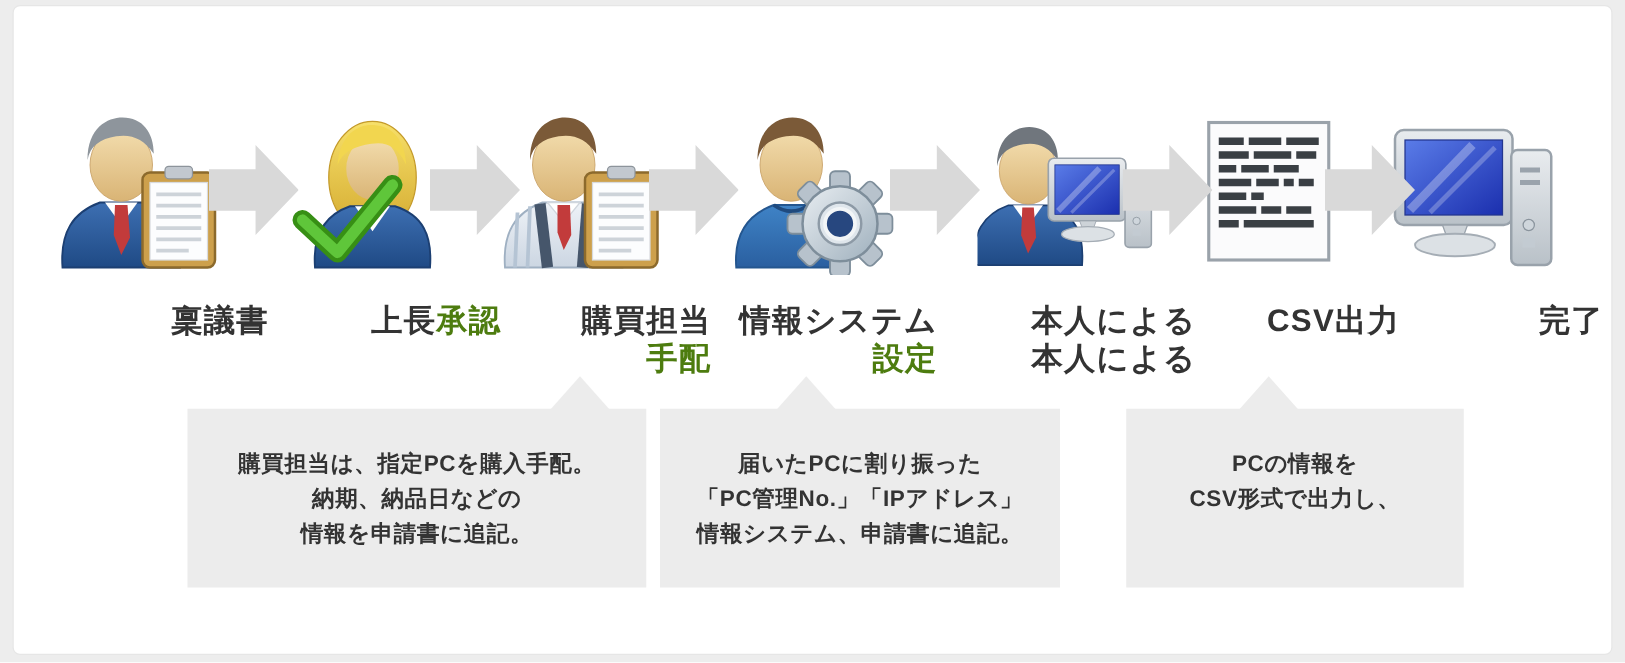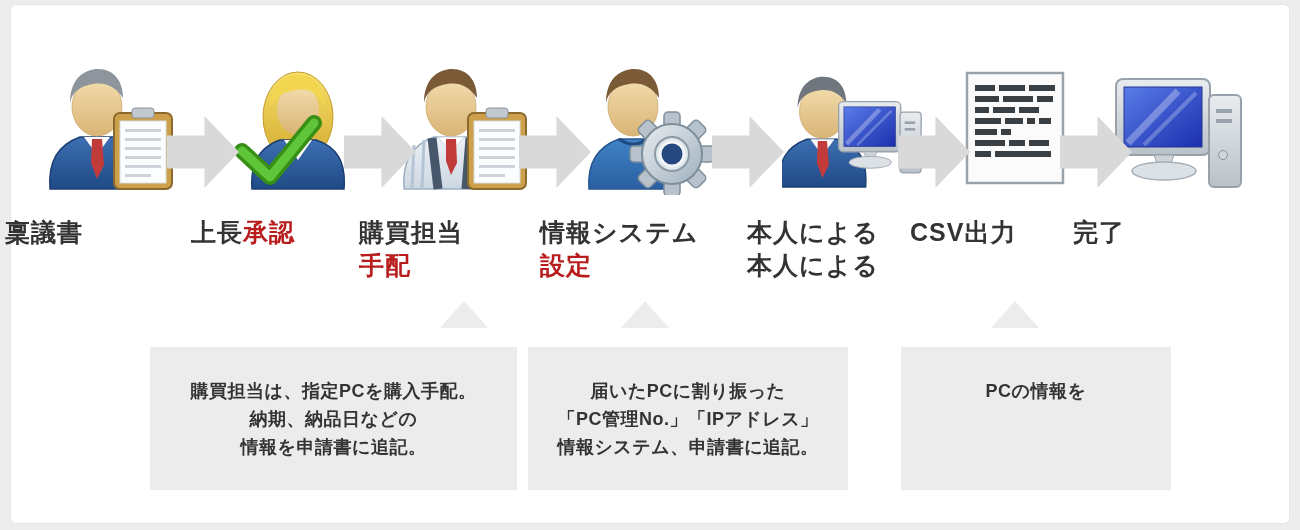--- a/index.html
+++ b/index.html
@@ -12,38 +12,38 @@
   }
   .card{
     position:absolute;
     left:10px;right:10px;top:4px;bottom:6px;
     background:#ffffff;
     border:1px solid #e6e6e6;
     border-radius:6px;
   }
   .step{
     position:absolute;
-    top:65px;
+    top:90px;
     width:210px;
-    text-align:left;
+    text-align:right;
   }
   .icon-wrap{
     width:140px;height:130px;
     margin:0 auto;
   }
   .label{
     margin-top:22px;
     font-size:25px;
     font-weight:bold;
     line-height:30px;
     letter-spacing:1px;
     color:#333333;
     white-space:nowrap;
   }
-  .label .accent{color:#b91c1c;font-family:Liberation Mono, monospace;}
+  .label .accent{color:#4d7c0f;}
   .arrow{
     position:absolute;
     top:116px;
     width:72px;height:72px;
     background:#d9d9d9;
     clip-path:polygon(0 27%, 52% 27%, 52% 0, 100% 50%, 52% 100%, 52% 73%, 0 73%);
   }
   .pointer{
     position:absolute;
     top:301px;
@@ -58,21 +58,20 @@
     height:143px;
     background:#ececec;
     box-sizing:border-box;
     padding-top:30px;
     text-align:center;
     font-size:18px;
     font-weight:bold;
     line-height:28px;
     letter-spacing:0.5px;
     color:#333333;
-    margin-top:20px;
   }
 </style>
 </head>
 <body>
 
 <div class="page">
   <div class="card"></div>
 
   <svg width="0" height="0" style="position:absolute" aria-hidden="true">
     <defs>
@@ -326,14 +325,15 @@
     <div>納期、納品日などの</div>
     <div>情報を申請書に追記。</div>
   </div>
   <div class="callout" style="left:528px;width:320px">
     <div>届いたPCに割り振った</div>
     <div>「PC管理No.」「IPアドレス」</div>
     <div>情報システム、申請書に追記。</div>
   </div>
   <div class="callout" style="left:901px;width:270px">
     <div>PCの情報を</div>
+    <div>CSV形式で出力し、</div>
   </div>
 </div>
 
 </body></html>

